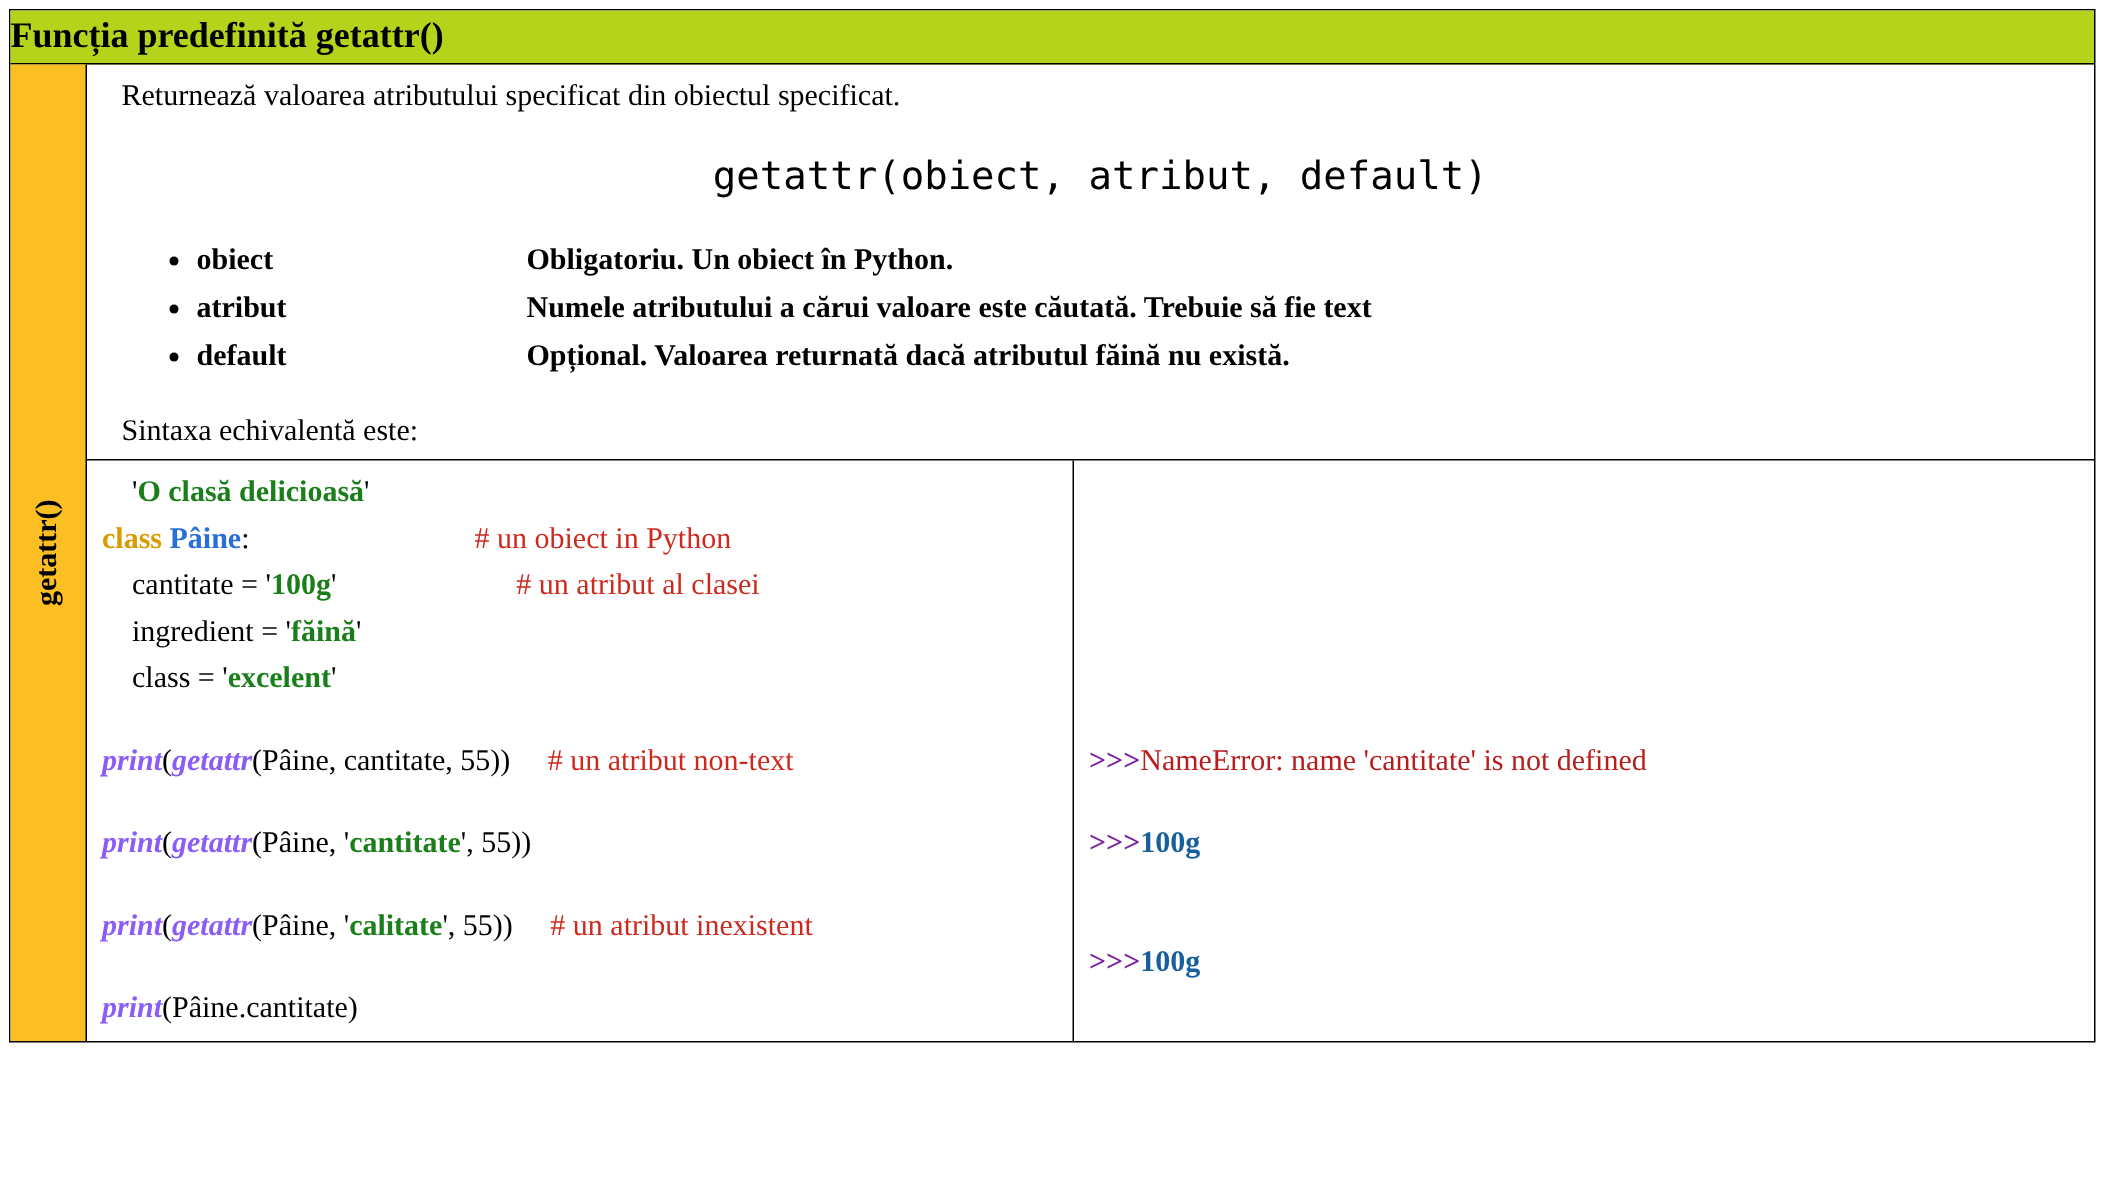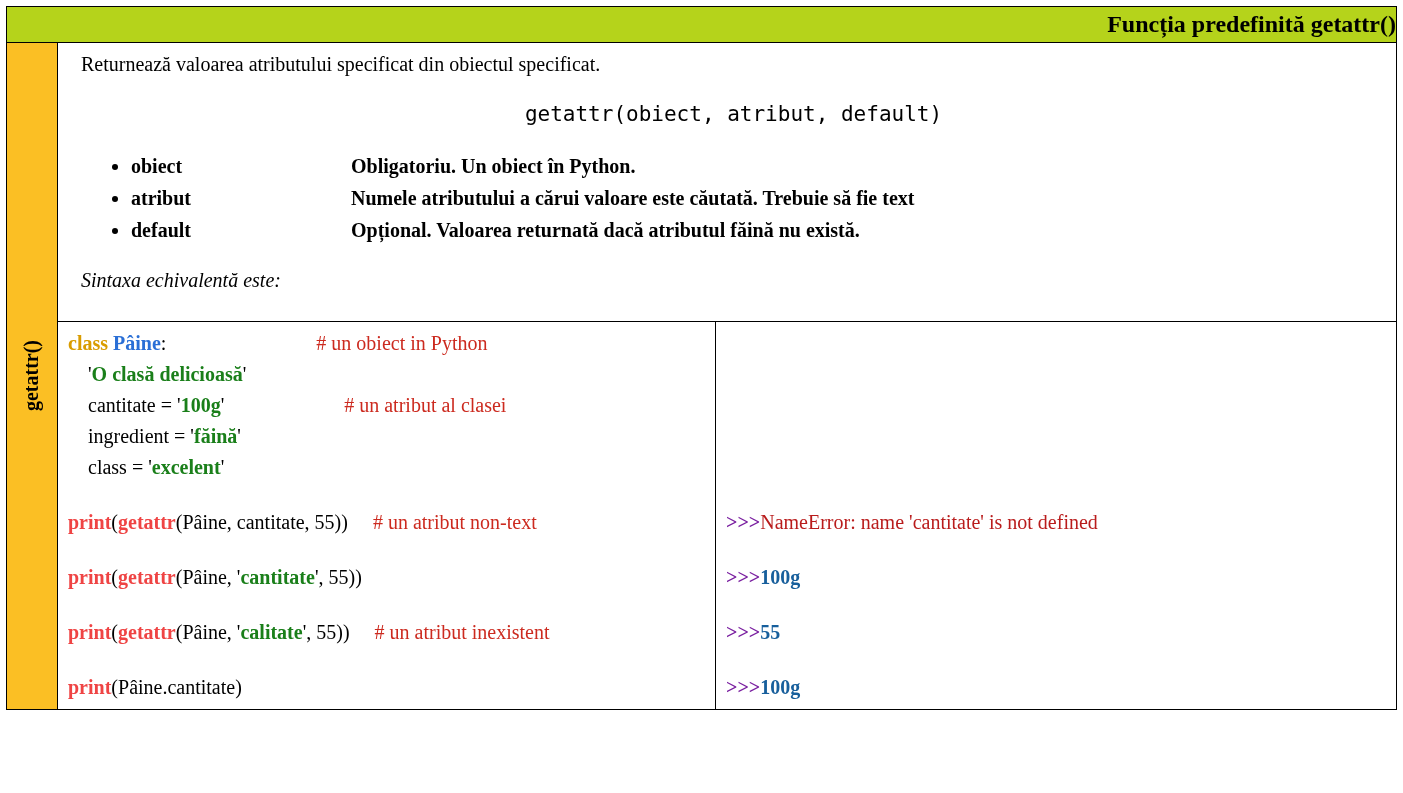--- a/index.html
+++ b/index.html
@@ -9,21 +9,21 @@
     font-size: 20px;
     background: #fff;
     color: #000;
   }
   .outer {
     border: 1px solid #000;
   }
   .header {
     background: #b5d31b;
     border-bottom: 1px solid #000;
-    text-align: right;
+    text-align: left;
     font-weight: bold;
     font-size: 24px;
     padding: 4px 0;
   }
   .body {
     display: flex;
   }
   .side {
     background: #fbbf24;
     border-right: 1px solid #000;
@@ -43,54 +43,54 @@
   }
   .desc {
     padding: 6px 10px 4px 23px;
     border-bottom: 1px solid #000;
     line-height: 1.5;
   }
   .signature {
     font-family: 'DejaVu Sans Mono', 'Courier New', monospace;
     text-align: center;
     margin: 20px 0;
-    font-size: 21px;
+    font-size: 26px;
   }
   ul.params {
     margin: 8px 0 20px 50px;
     padding: 0;
     font-weight: bold;
   }
   ul.params li {
     margin: 2px 0;
     list-style: disc;
   }
   .pname { display:inline-block; width:220px; }
-  .equiv { margin-bottom:22px;font-style:italic; }
+  .equiv { margin-bottom:0; }
   .equiv-code { font-family:'DejaVu Sans Mono','Courier New',monospace; text-align:center; font-size:21px; }
   .lower {
     display: flex;
   }
   .code-col {
     flex: 1;
     padding: 6px 10px;
     border-right: 1px solid #000;
     line-height: 1.55;
   }
   .out-col {
     width: 660px;
     padding: 6px 10px;
     line-height: 1.55;
   }
   .cline { white-space: pre; font-family: Georgia,'Times New Roman',serif; }
   .kw-class { color:#d99c00; font-weight:bold; }
   .cls-name { color:#2a6fd6; font-weight:bold; }
   .docstr { color:#1a7f1a; font-weight:bold; }
   .strval { color:#1a7f1a; font-weight:bold; }
-  .fn { color:#ef4444; font-weight:bold; }
+  .fn { color:#8b5cf6; font-weight:bold;font-style:italic; }
   .cmt { color:#cc2a1f; }
   .gap { height: 24px; }
   .prompt { color:#7a1fa0; font-weight:bold; }
   .err { color:#b91c1c; }
   .okval { color:#175f9c; font-weight:bold; }
 </style>
 </head>
 <body>
 
 <div class="outer">
@@ -121,22 +121,22 @@
             <span class="pname">default</span><span>Opțional.  Valoarea returnată dacă </span><b>atributul</b><span> făină nu există.</span><b></b><span></span>
           </li>
         </ul>
 
         <div class="equiv">Sintaxa echivalentă este:</div>
       </div>
 
       <div class="lower">
 
         <div class="code-col">
+          <div class="cline">    '<span class="docstr">O clasă delicioasă</span>'</div>
           <div class="cline"><span class="kw-class">class </span><span class="cls-name">Pâine</span><span>:</span>                              <span class="cmt"># un obiect in Python</span></div>
-          <div class="cline">    '<span class="docstr">O clasă delicioasă</span>'</div>
           <div class="cline"><span>    cantitate = '</span><span class="strval">100g</span><span>'</span>                        <span class="cmt"># un atribut al clasei</span></div>
           <div class="cline"><span>    ingredient = '</span><span class="strval">făină</span><span>'</span></div>
           <div class="cline"><span>    class = '</span><span class="strval">excelent</span><span>'</span></div>
           <div class="gap"></div>
           <div class="cline"><span class="fn">print</span>(<span class="fn">getattr</span><span>(Pâine, cantitate, 55))</span>     <span class="cmt"># un atribut non-text</span></div>
           <div class="gap"></div>
           <div class="cline"><span class="fn">print</span>(<span class="fn">getattr</span><span>(Pâine, '</span><span class="strval">cantitate</span><span>', 55))</span></div>
           <div class="gap"></div>
           <div class="cline"><span class="fn">print</span>(<span class="fn">getattr</span><span>(Pâine, '</span><span class="strval">calitate</span><span>', 55))</span>     <span class="cmt"># un atribut inexistent</span></div>
           <div class="gap"></div>
@@ -147,21 +147,20 @@
           <div class="cline">&nbsp;</div>
           <div class="cline">&nbsp;</div>
           <div class="cline">&nbsp;</div>
           <div class="cline">&nbsp;</div>
           <div class="cline">&nbsp;</div>
           <div class="gap"></div>
           <div class="cline"><span class="prompt">&gt;&gt;&gt;</span><span class="err">NameError: name 'cantitate' is not defined</span></div>
           <div class="gap"></div>
           <div class="cline"><span class="prompt">&gt;&gt;&gt;</span><span class="okval">100g</span></div>
           <div class="gap"></div>
-          <div class="cline"><span class="prompt">&gt;&gt;&gt;</span><span class="okval">55</span></div>
           <div class="gap"></div>
           <div class="cline"><span class="prompt">&gt;&gt;&gt;</span><span class="okval">100g</span></div>
         </div>
 
       </div>
 
     </div>
 
   </div>
 

